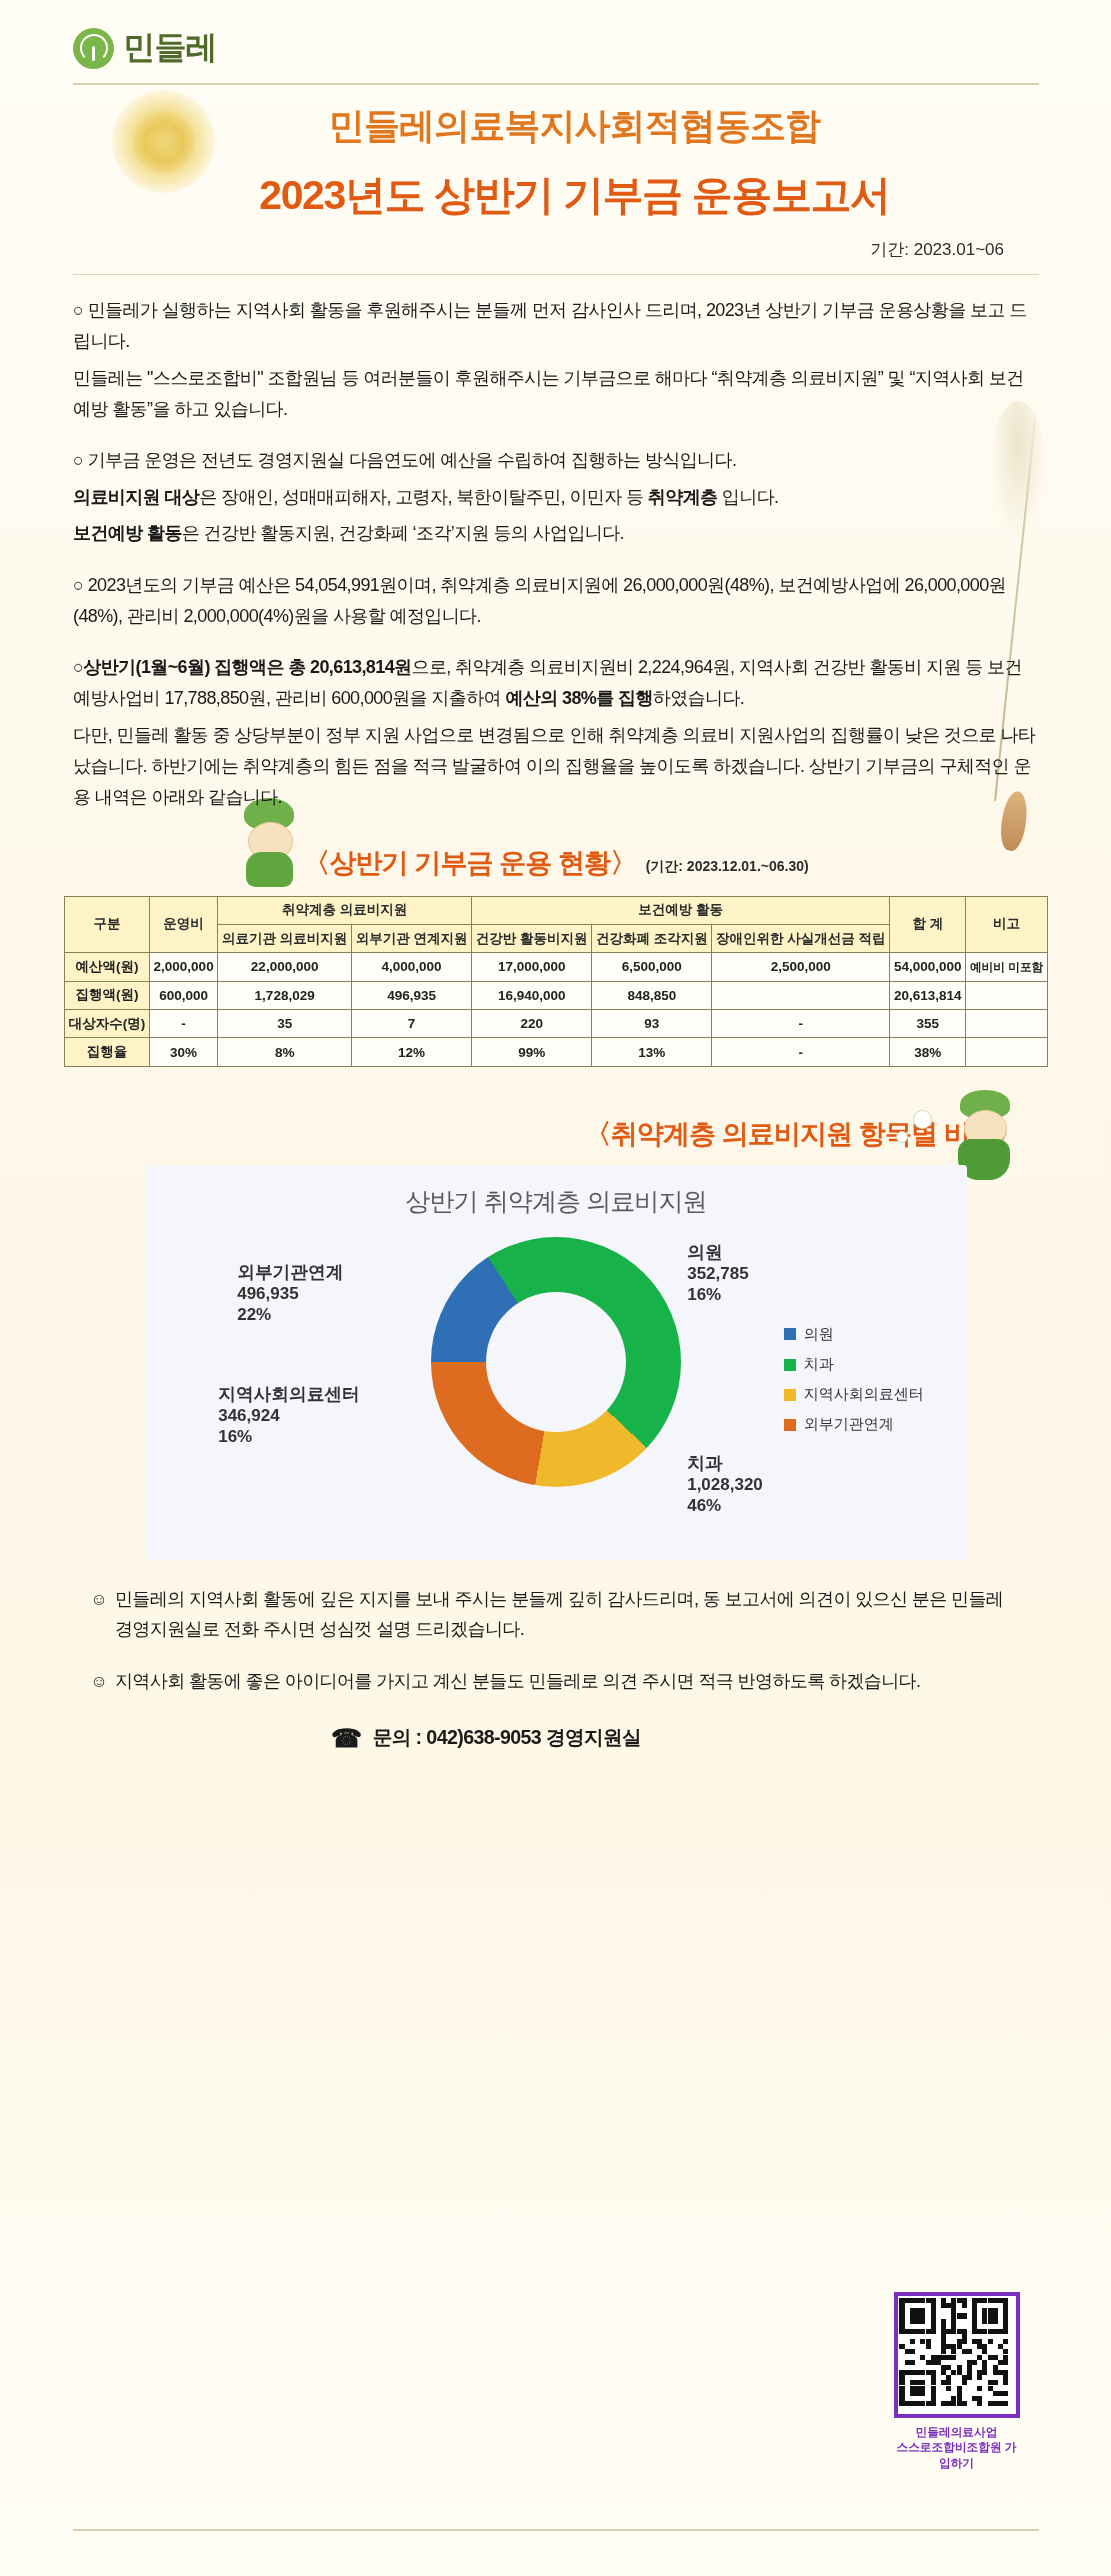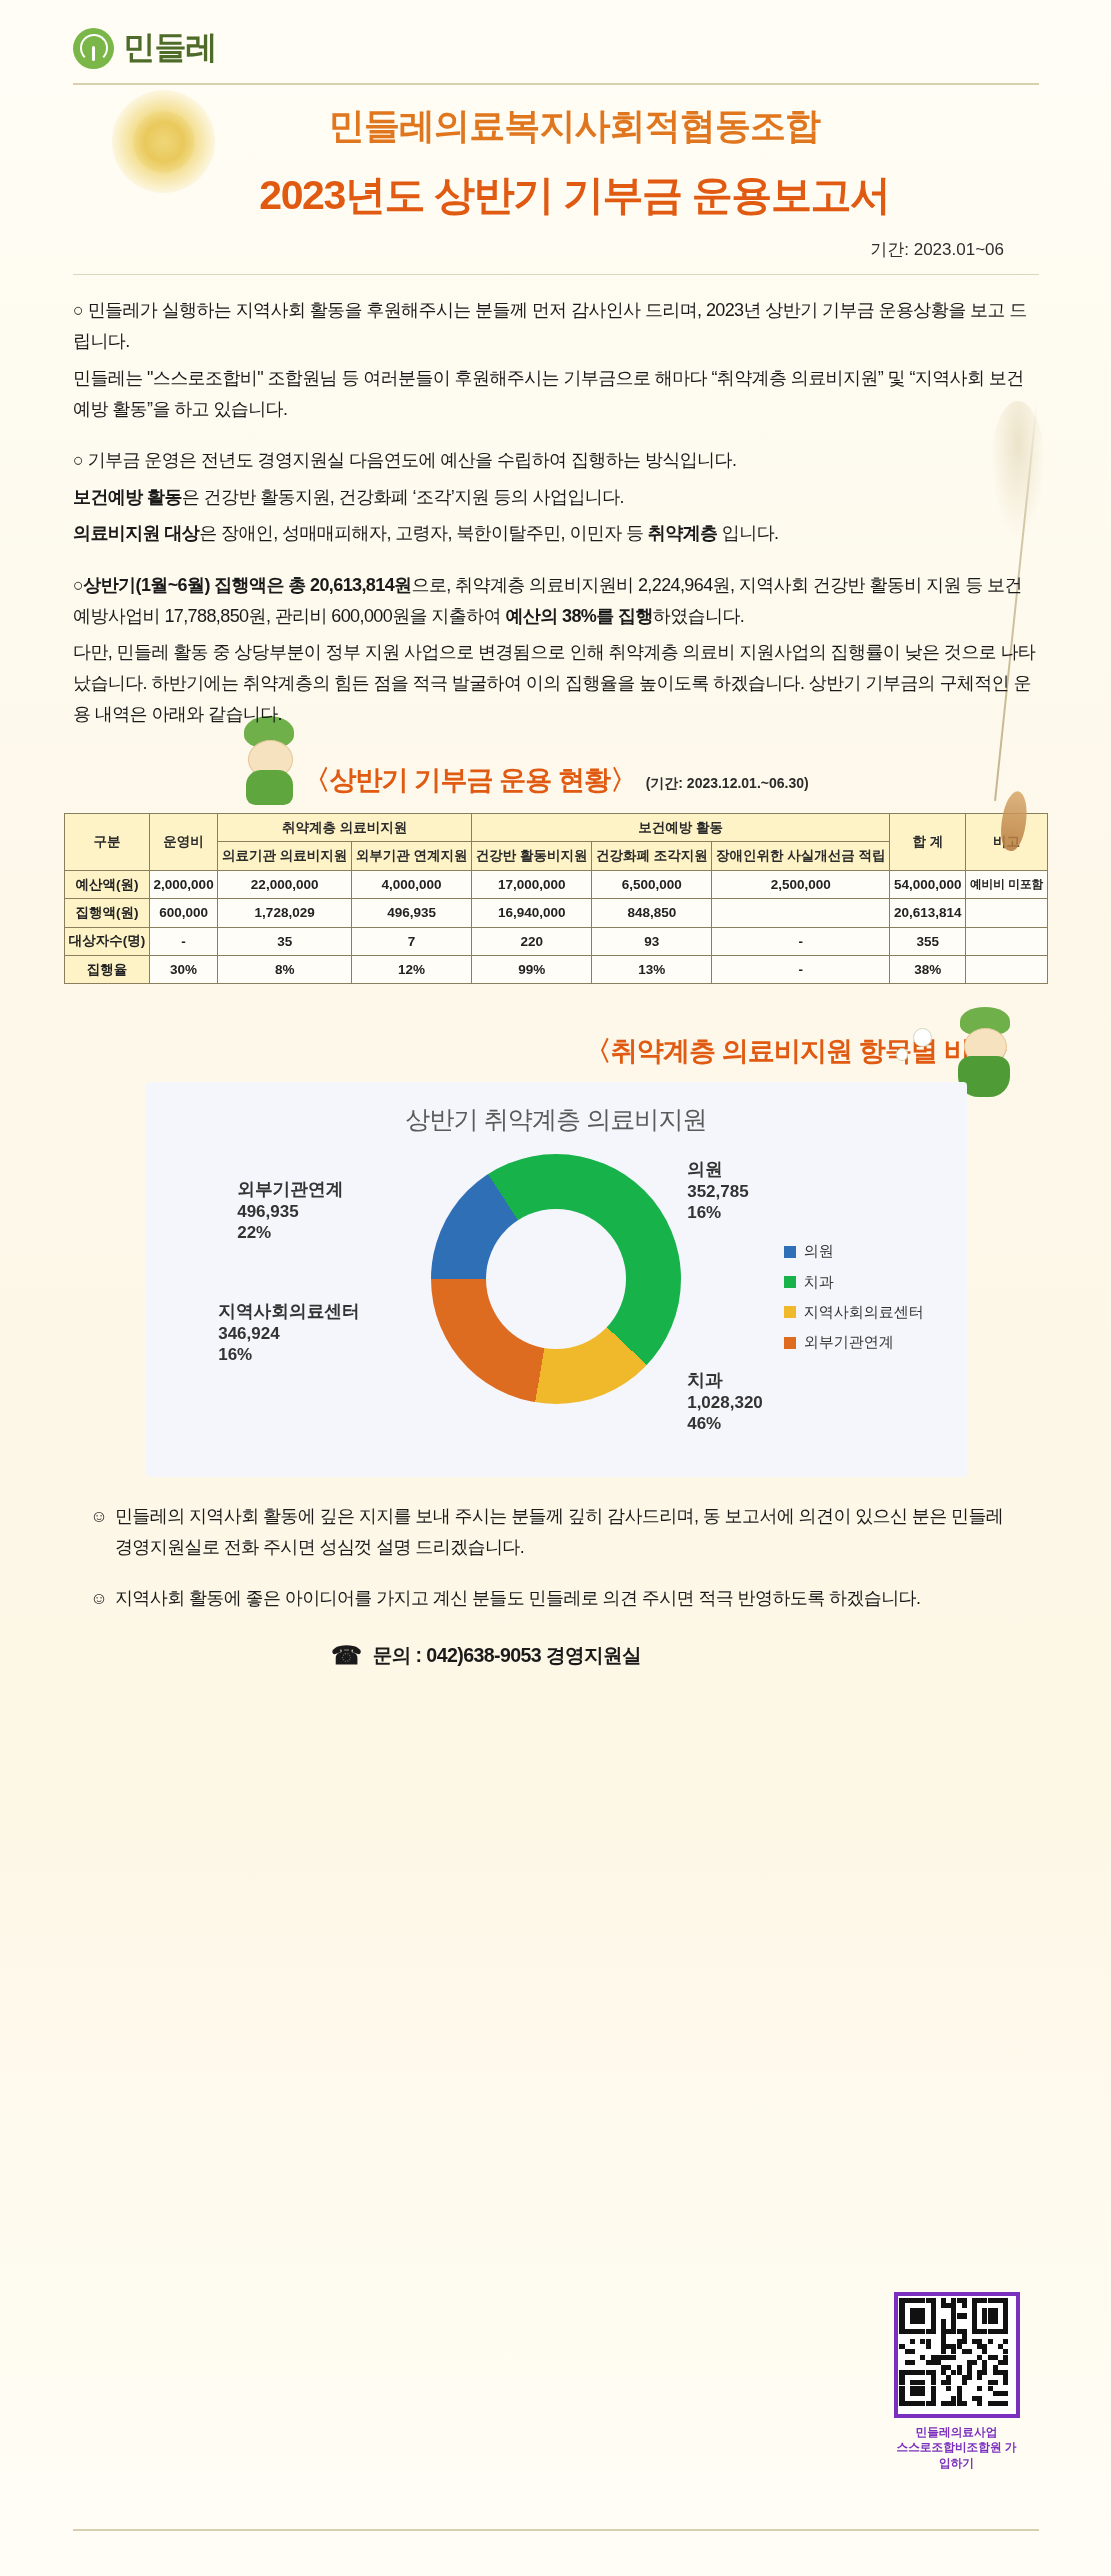--- a/index.html
+++ b/index.html
@@ -234,26 +234,27 @@
       <div class="stalk"></div>
       <div class="pod"></div>
   </div>
 
   <div class="content">
     <p class="para">○ 민들레가 실행하는 지역사회 활동을 후원해주시는 분들께 먼저 감사인사 드리며,  2023년 상반기 기부금 운용상황을 보고 드립니다.</p>
     <p class="para">민들레는  "스스로조합비" 조합원님 등  여러분들이 후원해주시는 기부금으로 해마다 “취약계층 의료비지원” 및 “지역사회 보건예방 활동”을 하고 있습니다.</p>
 
     <p class="para gap">○ 기부금 운영은 전년도 경영지원실 다음연도에 예산을 수립하여 집행하는 방식입니다.</p>
     <p class="para">
+      <span class="b">의료비지원 대상</span><span>은 장애인, 성매매피해자, 고령자, 북한이탈주민, 이민자 등 </span><span class="b">취약계층</span><span> 입니다.</span>
+    </p>
+    <p class="para">
       <span class="b">보건예방 활동</span><span>은 건강반 활동지원, 건강화폐 ‘조각’지원 등의 사업입니다.</span>
     </p>
-    <p class="para">
-      <span class="b">의료비지원 대상</span><span>은 장애인, 성매매피해자, 고령자, 북한이탈주민, 이민자 등 </span><span class="b">취약계층</span><span> 입니다.</span>
-    </p>
-
+
+    <p class="para gap">○ 2023년도의 기부금 예산은 54,054,991원이며, 취약계층 의료비지원에 26,000,000원(48%), 보건예방사업에 26,000,000원(48%), 관리비 2,000,000(4%)원을 사용할 예정입니다.</p>
 
     <p class="para gap">
       <span>○</span><span class="b">상반기(1월~6월) 집행액은 총 20,613,814원</span><span>으로, 취약계층 의료비지원비 2,224,964원, 지역사회 건강반 활동비 지원 등 보건예방사업비 17,788,850원, 관리비 600,000원을 지출하여 </span><span class="b">예산의 38%를 집행</span><span>하였습니다.</span>
     </p>
     <p class="para">다만, 민들레 활동 중 상당부분이 정부 지원 사업으로 변경됨으로 인해 취약계층 의료비 지원사업의 집행률이 낮은 것으로 나타났습니다. 하반기에는 취약계층의 힘든 점을 적극 발굴하여 이의 집행율을 높이도록 하겠습니다. 상반기 기부금의 구체적인 운용 내역은 아래와 같습니다.</p>
   </div>
 
   <div class="table-head">
     <div class="mascot-left">
       <div class="leafhat"></div>

